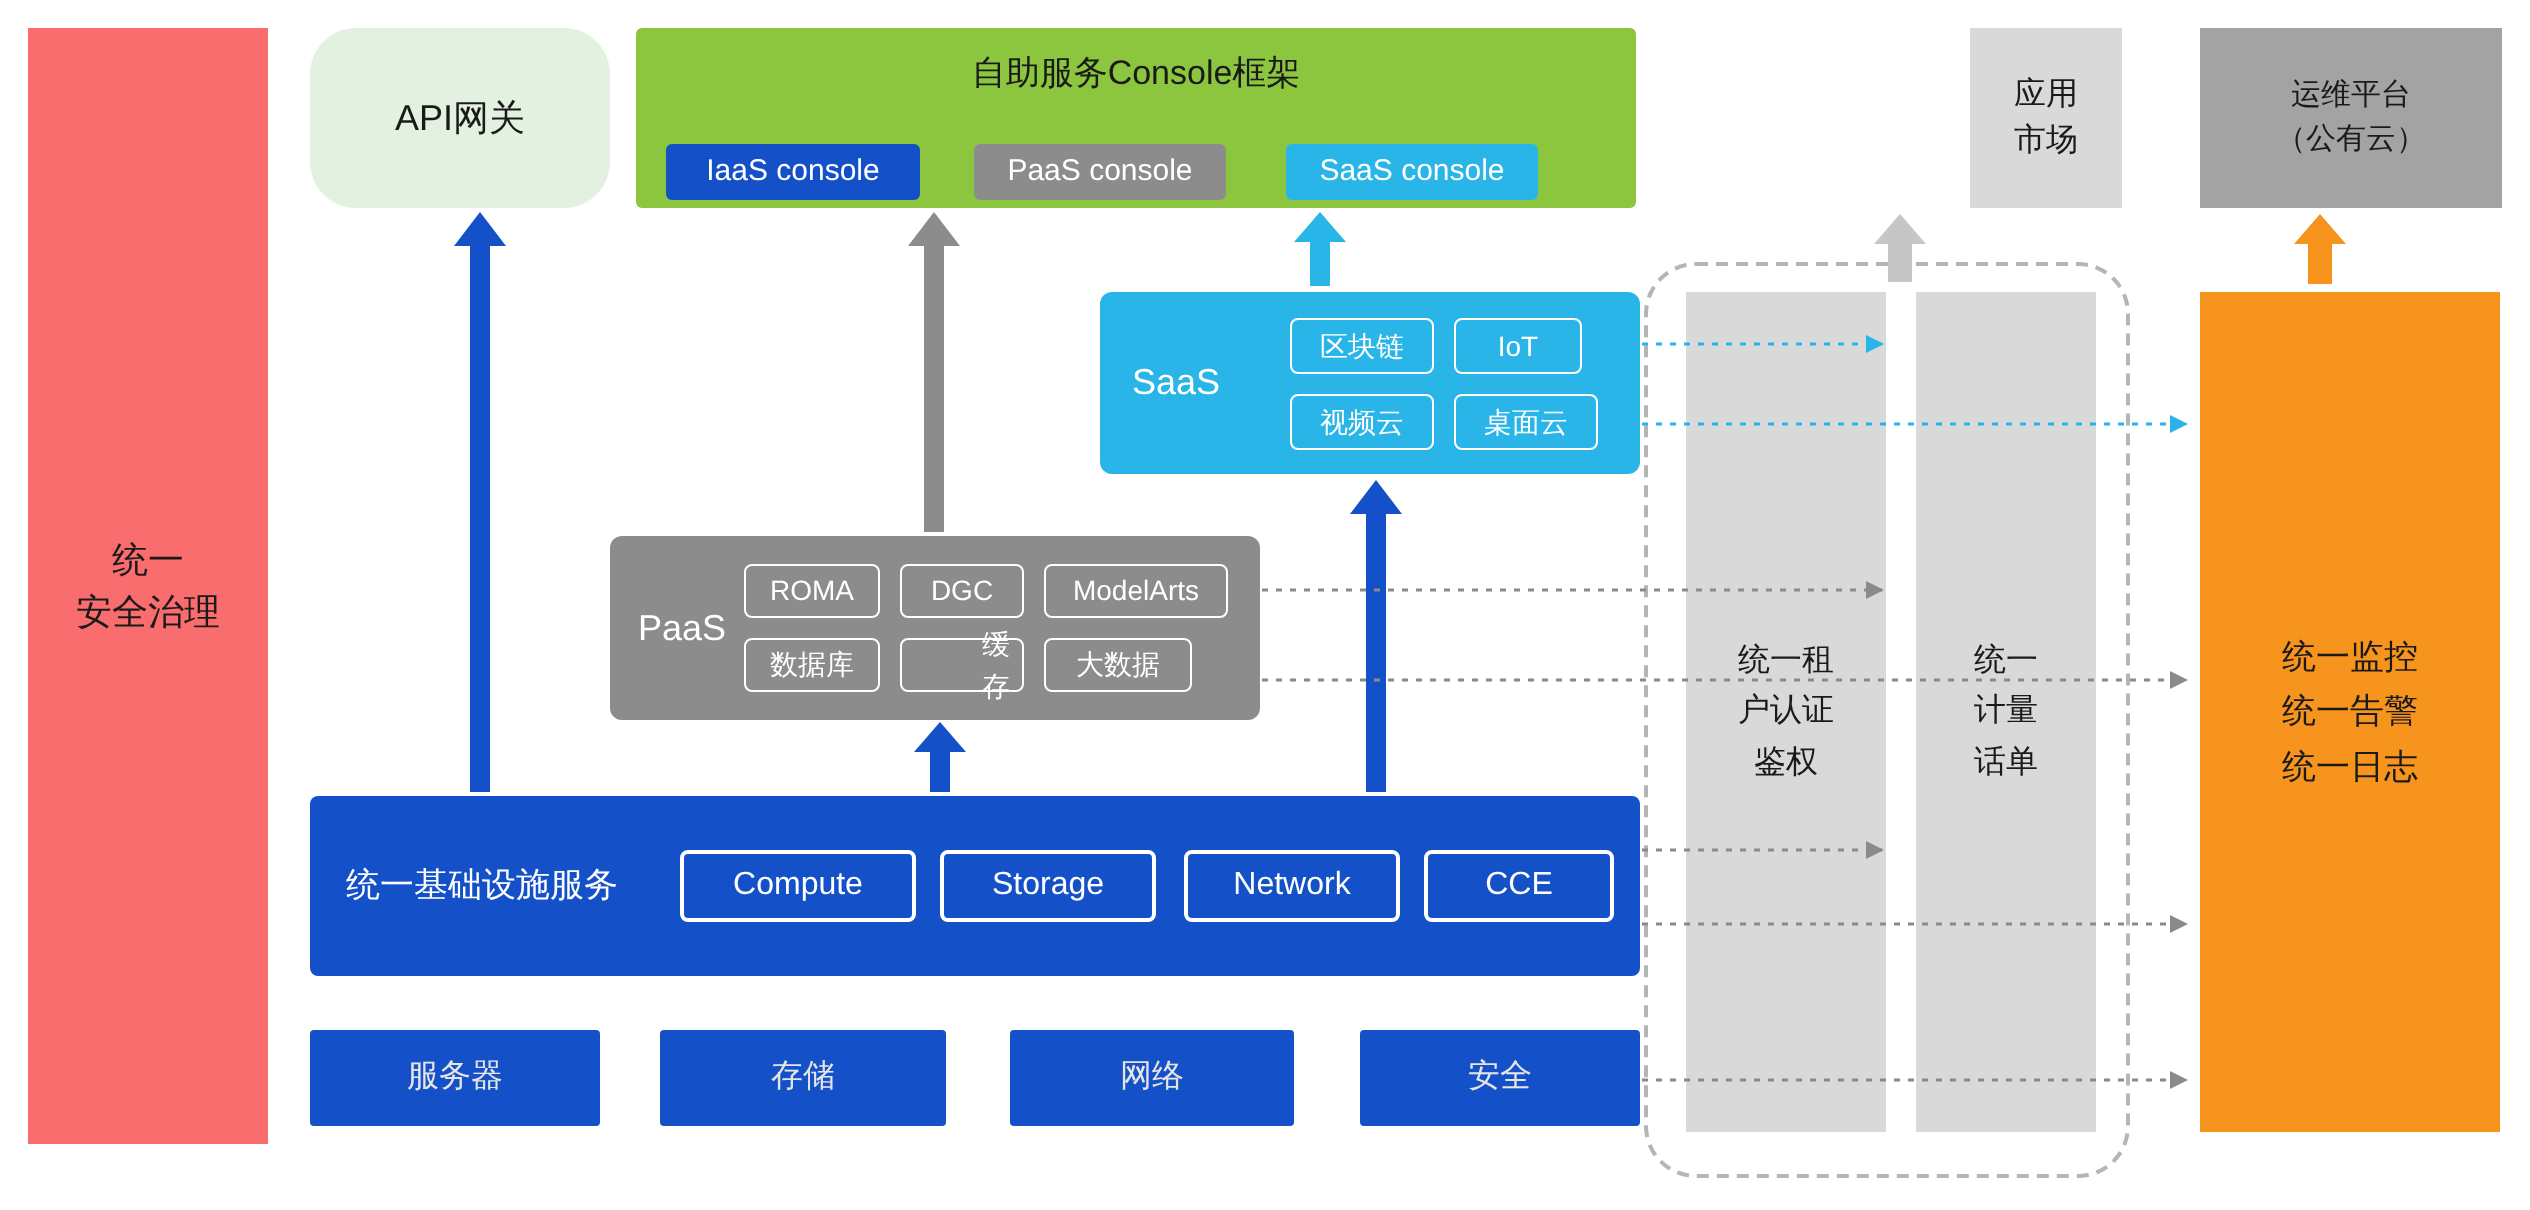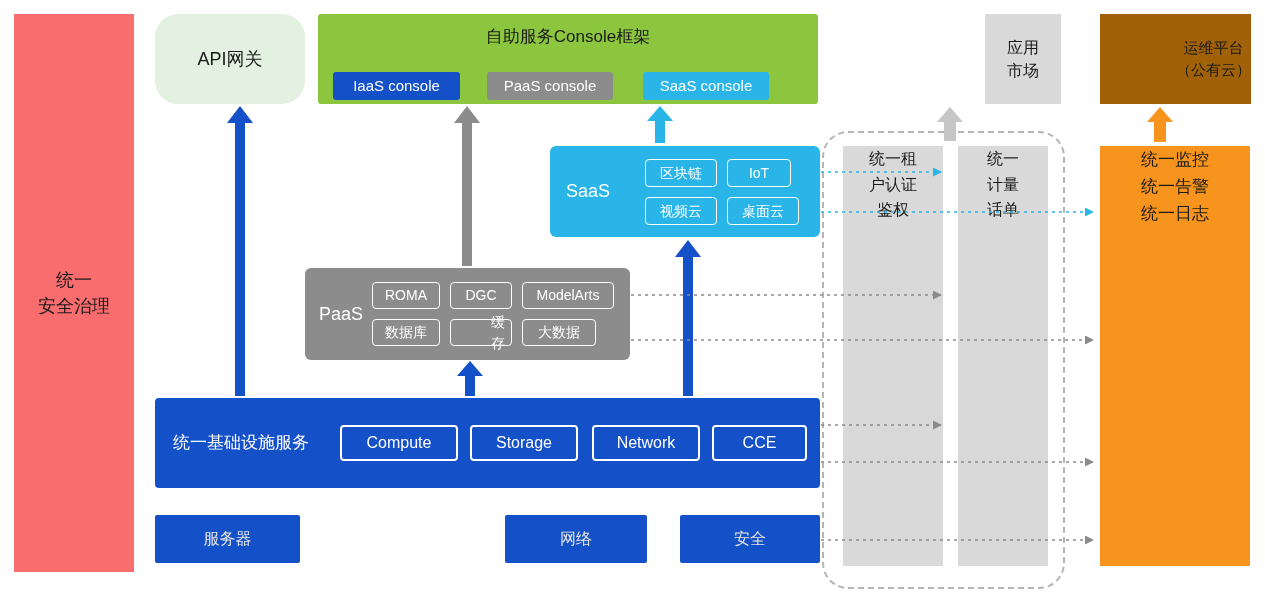--- a/index.html
+++ b/index.html
@@ -11,32 +11,32 @@
   .red-bar{background:#f96d6e;font-size:18px;}
   .pale-green{background:#e3f1e0;font-size:18px;border-radius:23px;}
   .green-frame{background:#8cc63f;border-radius:3px;}
   .frame-title{position:absolute;left:0;right:0;top:11px;font-size:17px;text-align:center;}
   .console-chip{position:absolute;height:28px;border-radius:3px;color:#ffffff;font-size:15px;
                 display:flex;align-items:center;justify-content:center;box-sizing:border-box;}
   .c-blue{background:#1450c8;}
   .c-gray{background:#8c8c8c;}
   .c-cyan{background:#29b5e8;}
   .gray-box{background:#d9d9d9;font-size:16px;}
-  .orange-box{background:#a16207;font-size:15px;justify-content:flex-end;}
+  .orange-box{background:#a3a3a3;font-size:15px;}
   .saas-box{background:#29b5e8;border-radius:6px;}
   .paas-box{background:#8c8c8c;border-radius:6px;}
   .iaas-box{background:#1450c8;border-radius:4px;}
   .blue-box{background:#1450c8;color:#e5e5e5;font-size:16px;border-radius:2px;}
   .tier-label{position:absolute;top:0;bottom:0;display:flex;align-items:center;color:#ffffff;font-size:18px;}
   .iaas-label{position:absolute;top:0;bottom:0;left:18px;display:flex;align-items:center;color:#ffffff;font-size:17px;}
   .chip{position:absolute;border:1.5px solid #ffffff;border-radius:4px;color:#ffffff;font-size:14px;
         display:flex;align-items:center;justify-content:center;box-sizing:border-box;background:transparent;}
   .chip-lg{border-width:2px;font-size:16px;}
   .dashed-wrap{position:absolute;border:2px dashed #b5b5b5;border-radius:26px;box-sizing:border-box;}
-  .col{position:absolute;display:flex;align-items:flex-start;justify-content:center;text-align:center;
+  .col{position:absolute;display:flex;align-items:center;justify-content:center;text-align:center;
        font-size:16px;line-height:1.6;box-sizing:border-box;font-family:Liberation Serif, serif;}
   .col-gray{background:#d9d9d9;}
   .col-orange{background:#f7941d;font-size:17px;}
   .overlay{position:absolute;left:0;top:0;pointer-events:none;}
   sup{font-size:10px;line-height:0;}
 </style>
 </head>
 <body>
 
 <div class="stage">
@@ -124,20 +124,23 @@
       <span>Network</span>
     </div>
     <div class="chip chip-lg" style="left:557px;top:27px;width:95px;height:36px;">
       <span>CCE</span>
     </div>
   </div>
 
   <div class="box blue-box" style="left:155px;top:515px;width:145px;height:48px;">
     <span>服务器</span>
   </div>
+  <div class="box blue-box" style="left:330px;top:515px;width:143px;height:48px;">
+    <span>存储</span>
+  </div>
   <div class="box blue-box" style="left:505px;top:515px;width:142px;height:48px;">
     <span>网络</span>
   </div>
   <div class="box blue-box" style="left:680px;top:515px;width:140px;height:48px;text-align:right;">
     <span>安全</span>
   </div>
 
   <div class="dashed-wrap" style="left:822px;top:131px;width:243px;height:458px;"></div>
 
   <div class="col col-gray pre" style="left:843px;top:146px;width:100px;height:420px;">

